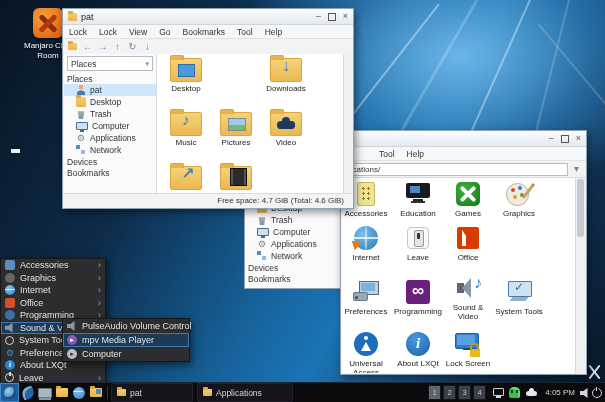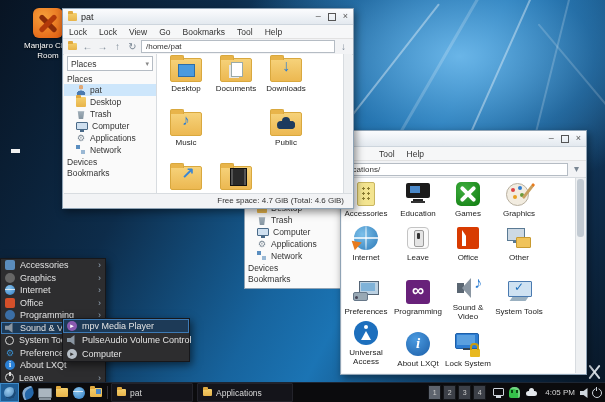--- a/index.html
+++ b/index.html
@@ -251,28 +251,20 @@
         <div class="lbl">Leave</div>
       </div>
     <div class="app" style="left:100px;top:46px">
         <div class="ai ic-off">
           <i class="a"></i>
           <i class="b"></i>
           <i class="c"></i>
         </div>
         <div class="lbl">Office</div>
       </div>
-    <div class="app" style="left:151px;top:46px">
-        <div class="ai ic-oth">
-          <i class="a"></i>
-          <i class="b"></i>
-          <i class="c"></i>
-        </div>
-        <div class="lbl">Other</div>
-      </div>
     <div class="app" style="left:-2px;top:100px">
         <div class="ai ic-pref">
           <i class="a"></i>
           <i class="b"></i>
           <i class="c"></i>
           <i class="d"></i>
         </div>
         <div class="lbl">Preferences</div>
       </div>
     <div class="app" style="left:50px;top:100px">
@@ -291,21 +283,21 @@
         <div class="lbl">Sound &amp; Video</div>
       </div>
     <div class="app" style="left:151px;top:100px">
         <div class="ai ic-sys">
           <i class="a"></i>
           <i class="b">✓</i>
           <i class="c"></i>
         </div>
         <div class="lbl">System Tools</div>
       </div>
-    <div class="app" style="left:-2px;top:141px">
+    <div class="app" style="left:-2px;top:152px">
         <div class="ai ic-acc">
           <i class="a"></i>
           <i class="b"></i>
           <i class="c"></i>
         </div>
         <div class="lbl">Universal Access</div>
       </div>
     <div class="app" style="left:50px;top:152px">
         <div class="ai ic-abt">
           <i class="a"></i>
@@ -314,21 +306,21 @@
         <div class="lbl">About LXQt</div>
       </div>
     <div class="app" style="left:100px;top:152px">
         <div class="ai ic-lock">
           <i class="a"></i>
           <i class="b"></i>
           <i class="c"></i>
           <i class="d"></i>
           <i class="e"></i>
         </div>
-        <div class="lbl">Lock System</div>
+        <div class="lbl">Lock Screen</div>
       </div>
   </div>
   <div class="abs" style="right:1px;top:47px;bottom:1px;width:9px;background:#eef0f2;border-left:1px solid #d8dce0">
     <div style="position:absolute;left:1px;right:1px;top:1px;height:58px;background:#c2cad2;border-radius:3px"></div>
   </div>
 </div>
 
 <div class="win" style="left:62px;top:8px;width:290px;height:199px;z-index:10">
   <div class="tbar">
     <span class="mi mi-folder" style="width:9px;height:8px"></span>
@@ -347,21 +339,20 @@
     <span>Bookmarks</span>
     <span>Tool</span>
     <span>Help</span>
   </div>
   <div class="toolbar">
     <span class="tic"><span class="mi mi-folder" style="width:9px;height:7px;display:inline-block"></span></span>
     <span class="tic">←</span>
     <span class="tic">→</span>
     <span class="tic">↑</span>
     <span class="tic">↻</span>
-    <input class="addr" readonly="" value="/home/pat" style="">
     <span class="tic">↓</span>
   </div>
 
   <div class="abs" style="left:1px;top:45px;bottom:14px;width:92px;background:#fafafa;border-right:1px solid #d8dce0">
     <div style="margin:2px 3px;height:13px;border:1px solid #b5bcc4;background:#fff;display:flex;align-items:center;font-size:8.5px;color:#333;padding:0 3px">
       <span>Places</span>
       <span style="margin-left:auto;font-size:7px;color:#888">▾</span>
     </div>
     <div class="list">
       <div class="hdr">Places</div>
@@ -393,43 +384,43 @@
       <div class="hdr">Bookmarks</div>
     </div>
   </div>
   <div class="abs" style="left:94px;right:9px;top:45px;bottom:14px;background:#fff;overflow:hidden">
     <div class="cell" style="left:3px;top:4px">
         <div class="fold">
           <span class="em em-screen"></span>
         </div>
         <div class="lbl">Desktop</div>
       </div>
-    <div class="cell" style="left:53px;top:4px">
-        <div class="fold">
-          <span class="em em-doc"></span>
-        </div>
-        <div class="lbl">Documents</div>
-      </div>
     <div class="cell" style="left:103px;top:4px">
         <div class="fold">
           <span class="em em-down">↓</span>
         </div>
         <div class="lbl">Downloads</div>
       </div>
     <div class="cell" style="left:3px;top:58px">
         <div class="fold">
           <span class="em em-note">♪</span>
         </div>
         <div class="lbl">Music</div>
       </div>
+    <div class="cell" style="left:53px;top:58px">
+        <div class="fold">
+          <span class="em em-photo"></span>
+        </div>
+        <div class="lbl">Pictures</div>
+      </div>
     <div class="cell" style="left:103px;top:58px">
         <div class="fold">
           <span class="em em-cloud"></span>
         </div>
-        <div class="lbl">Public</div>
+        <div class="lbl">Video</div>
       </div>
     <div class="cell" style="left:3px;top:112px">
         <div class="fold">
           <span class="em em-link">↗</span>
         </div>
         <div class="lbl"></div>
       </div>
     <div class="cell" style="left:53px;top:112px">
         <div class="fold">
           <span class="em em-film"></span>
@@ -489,27 +480,27 @@
       <span>About LXQt</span>
     </div>
   <div class="mrow">
       <span class="mi mi-power"></span>
       <span>Leave</span>
       <span class="arr">›</span>
     </div>
 </div>
 
 <div class="dkmenu" style="left:62px;top:318px;width:126px;z-index:55">
+  <div class="mrow" style="height:14px">
+      <span class="mi mi-spk"></span>
+      <span>PulseAudio Volume Control</span>
+    </div>
   <div class="mrow mhl" style="height:14px">
       <span class="mi mi-mpv">▸</span>
       <span>mpv Media Player</span>
-    </div>
-  <div class="mrow" style="height:14px">
-      <span class="mi mi-spk"></span>
-      <span>PulseAudio Volume Control</span>
     </div>
   <div class="mrow" style="height:14px">
       <span class="mi mi-play">▸</span>
       <span>Computer</span>
     </div>
 </div>
 
 <div id="taskbar" class="abs">
   <div class="tile" style="background:#1e5c94;border:1px solid #3d8ac8">
     <span class="qi" style="border-radius:50%;background:radial-gradient(circle at 35% 30%,#9ccdf0,#2d6da8);box-shadow:inset -2px -2px 0 #1a4a78"></span>

